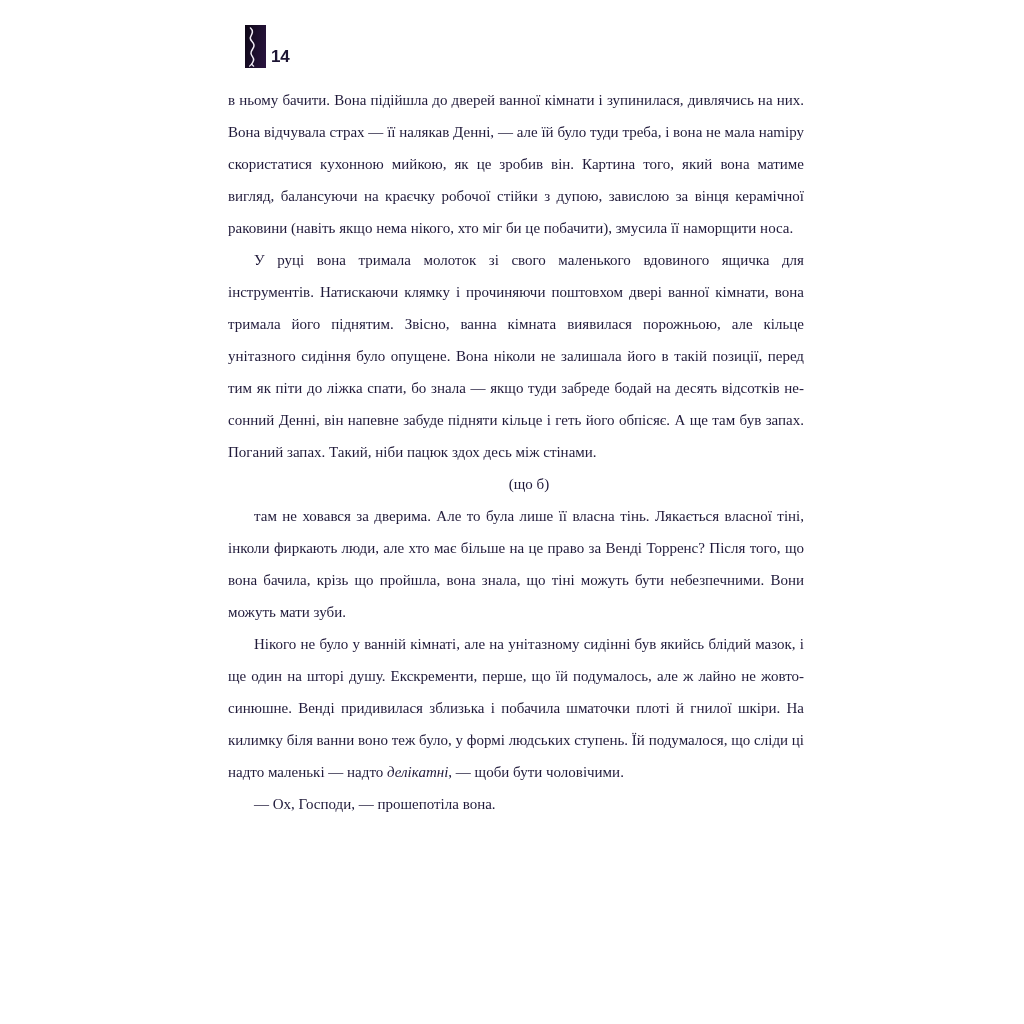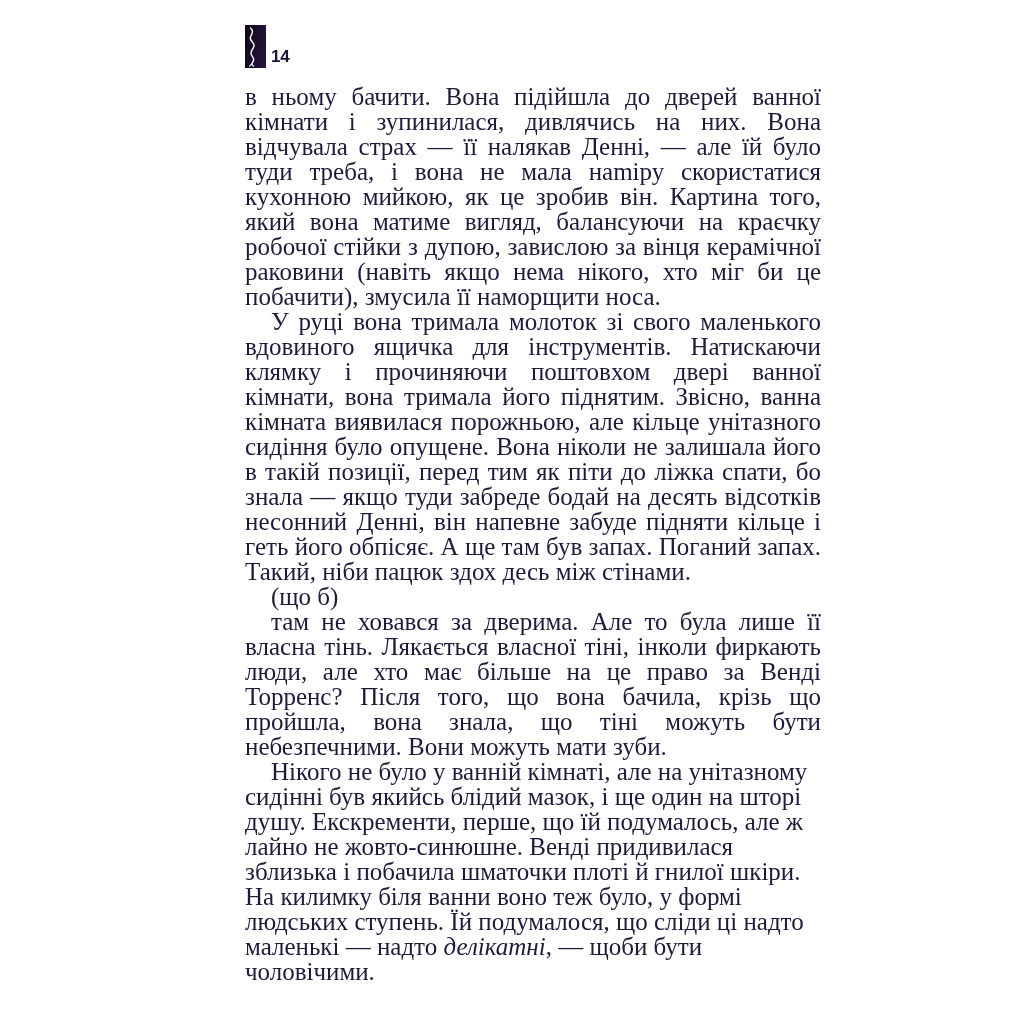--- a/index.html
+++ b/index.html
@@ -49,40 +49,40 @@
     line-height: 1;
     color: #1c1433;
     margin-left: 5px;
     padding-bottom: 3px;
     letter-spacing: -0.3px;
   }
 
   
   .body-text {
     position: absolute;
-    left: 245px;
+    left: 228px;
     top: 84px;
     width: 576px;
-    font-size: 25px;
-    line-height: 25px;
+    font-size: 15px;
+    line-height: 32px;
     text-align: justify;
     text-justify: inter-word;
     hyphens: manual;
     -webkit-hyphens: manual;
   }
   .body-text p {
     margin: 0;
     text-indent: 26px;
   }
   .body-text p.first {
     text-indent: 0;
   }
   .body-text p.aside {
     text-indent: 26px;
-    text-align: left;
+    text-align: center;
   }
   .body-text p.last-line {
     text-align: left;
   }
   .body-text p:last-child {
     text-align: left;
   }
   em {
   }
 </style>
@@ -100,15 +100,16 @@
     </div>
     <div class="chapter-number">14</div>
   </div>
 
   <div class="body-text">
     <p class="first">в ньому бачити. Вона підійшла до дверей ванної кімнати і зупинилася, дивлячись на них. Вона відчувала страх — її налякав Денні, — але їй було туди треба, і вона не мала на­mіру скористатися кухонною мийкою, як це зробив він. Кар­тина того, який вона матиме вигляд, балансуючи на краєчку робочої стійки з дупою, завислою за вінця керамічної рако­вини (навіть якщо нема нікого, хто міг би це побачити), зму­сила її наморщити носа.</p>
     <p>У руці вона тримала молоток зі свого маленького вдови­ного ящичка для інструментів. Натискаючи клямку і прочи­няючи поштовхом двері ванної кімнати, вона тримала його піднятим. Звісно, ванна кімната виявилася порожньою, але кільце унітазного сидіння було опущене. Вона ніколи не за­лишала його в такій позиції, перед тим як піти до ліжка спати, бо знала — якщо туди забреде бодай на десять відсотків не­сонний Денні, він напевне забуде підняти кільце і геть його обпісяє. А ще там був запах. Поганий запах. Такий, ніби пацюк здох десь між стінами.</p>
     <p class="aside">(що б)</p>
     <p>там не ховався за дверима. Але то була лише її власна тінь. Лякається власної тіні, інколи фиркають люди, але хто має більше на це право за Венді Торренс? Після того, що вона бачила, крізь що пройшла, вона знала, що тіні можуть бути небезпечними. Вони можуть мати зуби.</p>
     <p>Нікого не було у ванній кімнаті, але на унітазному сидінні був якийсь блідий мазок, і ще один на шторі душу. Екскре­менти, перше, що їй подумалось, але ж лайно не жовто-си­нюшне. Венді придивилася зблизька і побачила шматочки плоті й гнилої шкіри. На килимку біля ванни воно теж було, у формі людських ступень. Їй подумалося, що сліди ці надто маленькі — надто <em>делікатні</em>, — щоби бути чоловічими.</p>
+    <p class="last-line">— Ох, Господи, — прошепотіла вона.</p>
   </div>
 
 </div>
 
 </body></html>

